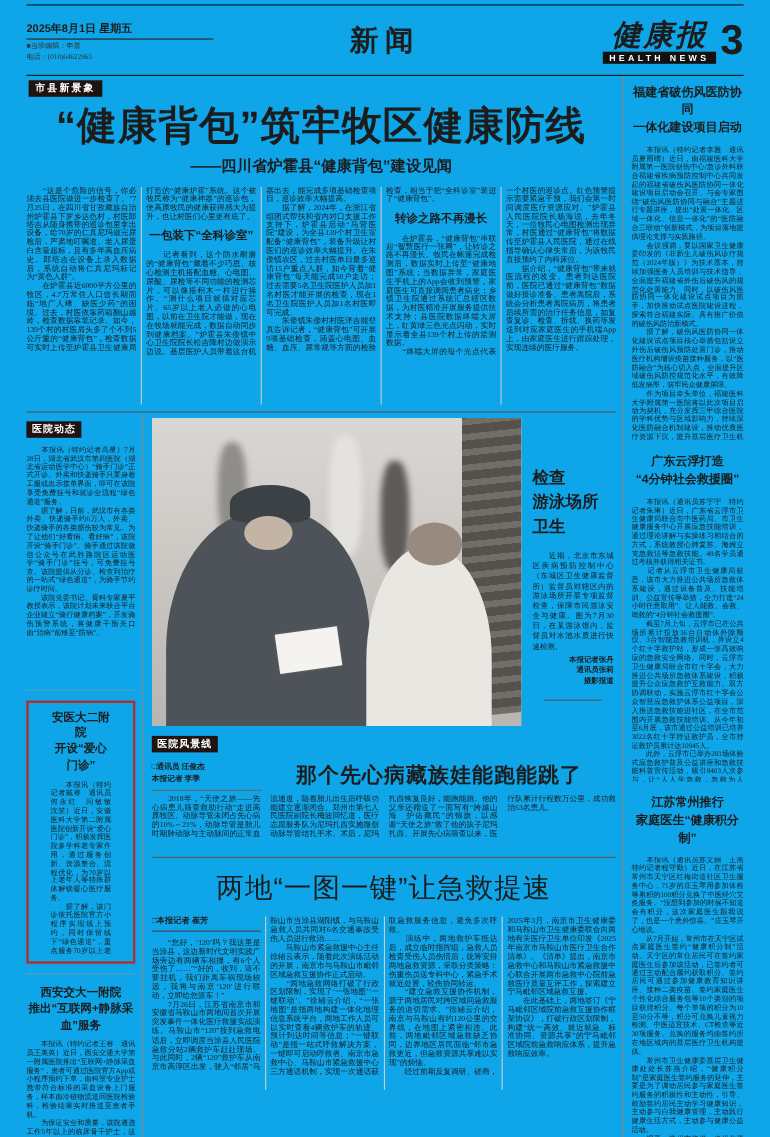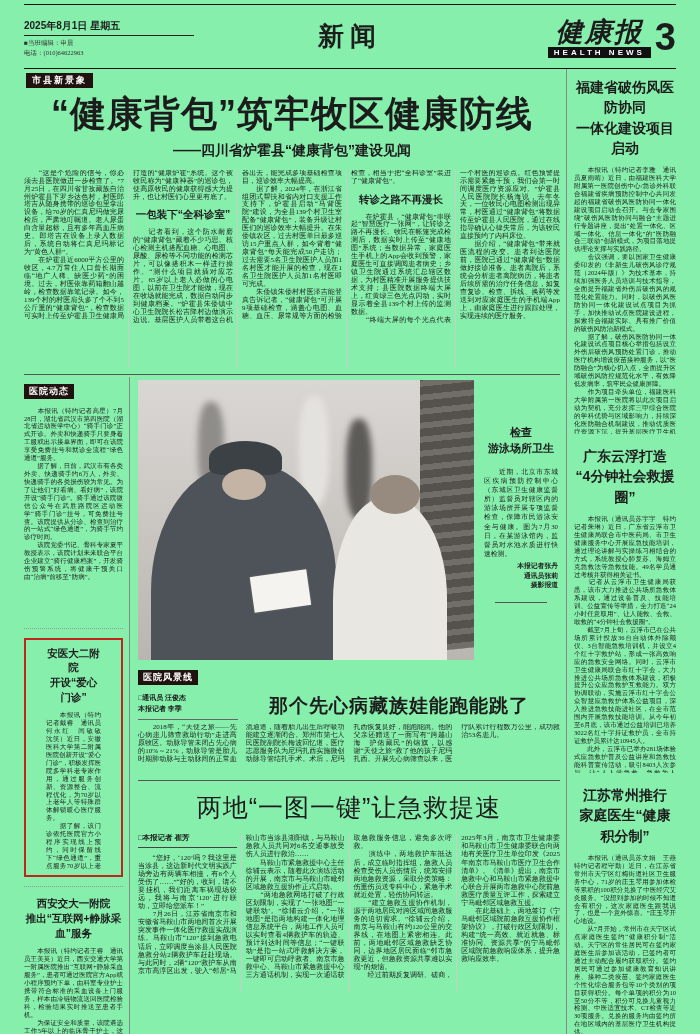--- a/index.html
+++ b/index.html
@@ -1,18 +1,18 @@
 <!DOCTYPE html>
 <html><head>
 <meta charset="utf-8">
 <style>
   * { margin:0; padding:0; box-sizing:border-box; }
   html,body { background:#9a9a9a; }
   .page {
-    width:700px; height:1034px; margin:0 auto; background:#86efac;
+    width:700px; height:1034px; margin:0 auto; background:#0ea5e9;
     font-family:"Liberation Serif","DejaVu Serif",serif; color:#1c1c1c;
     padding:4px 24px 0 24px; overflow:hidden; position:relative;
   }
   .topline { border-top:1.5px solid #111; margin-bottom:14px; }
 
   
   .masthead { display:flex; align-items:flex-start; height:50px; border-bottom:1.5px solid #111; padding-bottom:4px; }
   .mh-left { width:170px; }
   .mh-date { font-family:"Liberation Sans","DejaVu Sans",sans-serif; font-weight:bold; font-size:10px; border-bottom:1px solid #222; padding-bottom:2px; }
   .mh-small { font-size:6.5px; color:#333; line-height:1.5; margin-top:2px; white-space:pre-line; }
@@ -70,22 +70,22 @@
              background:repeating-linear-gradient(180deg,#55514d 0 8px,#716d68 8px 14px); transform:skewY(-6deg) translateY(-10px); }
   .ph-officer { position:absolute; left:4%; bottom:-8%; width:55%; height:78%;
                 background:#4d5358; border-radius:48% 44% 0 0/58% 52% 0 0; }
   .ph-cap { position:absolute; left:21%; bottom:66%; width:22%; height:12%; background:#3c4146; border-radius:50% 50% 20% 20%; }
   .ph-face { position:absolute; left:25%; bottom:57%; width:13%; height:11%; background:#c3b4a6; border-radius:50%; }
   .ph-man { position:absolute; right:8%; bottom:-4%; width:34%; height:62%; background:#e9e7e2; border-radius:46% 50% 0 0/60% 58% 0 0; }
   .ph-man-head { position:absolute; right:16%; bottom:52%; width:15%; height:14%; background:#978b80; border-radius:50%; }
   .ph-paper { position:absolute; left:34%; bottom:18%; width:17%; height:13%; background:#f4f3f0; transform:rotate(-8deg); box-shadow:0 0 2px #777; }
 
   .caption-col { flex:1; padding:44px 2px 0 10px; }
-  .caption-title { font-family:"Liberation Sans","DejaVu Sans",sans-serif; font-weight:bold; font-size:11px;
-                   text-align:center; line-height:1.5; white-space:pre-line; margin-bottom:10px; }
+  .caption-title { font-family:"Liberation Sans","DejaVu Sans",sans-serif; font-weight:bold; font-size:15px;
+                   text-align:left; line-height:1.5; white-space:pre-line; margin-bottom:10px; }
   .caption-body { font-size:6.8px; line-height:1.35; text-align:justify; white-space:pre-line; }
   .caption-credit { font-size:6.8px; font-weight:bold; text-align:right; white-space:pre-line; margin-top:3px; line-height:1.4; }
   .caption-rule { border-top:1px solid #555; width:70%; margin:12px auto 0 auto; }
 
   
   .scene { margin-top:6px; }
   .scene-head { display:flex; align-items:center; margin-bottom:2px; }
   .scene-byline { width:100px; font-size:7px; font-weight:bold; white-space:pre-line; line-height:1.7;
                   border-bottom:1px solid #666; padding-bottom:3px; }
   .scene-title { flex:1; font-family:"Liberation Sans","DejaVu Sans",sans-serif; font-weight:bold; font-size:19px;
@@ -96,21 +96,21 @@
   
   .rescue { margin-top:4px; border-top:1px solid #555; padding-top:10px; }
   .rescue-title { font-family:"Liberation Sans","DejaVu Sans",sans-serif; font-weight:normal; font-size:25px;
                   text-align:center; letter-spacing:1px; margin-bottom:10px; }
   .rescue-body { height:158px; column-count:4; column-gap:9px; column-rule:1px solid #ccc;
                  font-size:7px; line-height:1.15; text-align:justify; overflow:hidden; }
   .rescue-byline { font-size:7.5px; font-weight:bold; border-bottom:1px solid #444; padding-bottom:4px; margin-bottom:6px; }
 
   
   .rr-art { margin-bottom:12px; }
-  .rr-title { font-family:"Liberation Sans","DejaVu Sans",sans-serif; font-weight:bold; font-size:14px;
+  .rr-title { font-family:"Liberation Sans","DejaVu Sans",sans-serif; font-weight:bold; font-size:11px;
               text-align:center; line-height:1.45; white-space:pre-line; margin-bottom:8px; }
   .rr-body { font-size:6.5px; line-height:1.22; text-align:justify; white-space:pre-line; overflow:hidden; }
   .rr-body-1 { height:268px; }
   .rr-body-2 { height:258px; }
   .rr-body-3 { height:256px; }
 </style>
 </head>
 <body>
 
 <div class="page">

